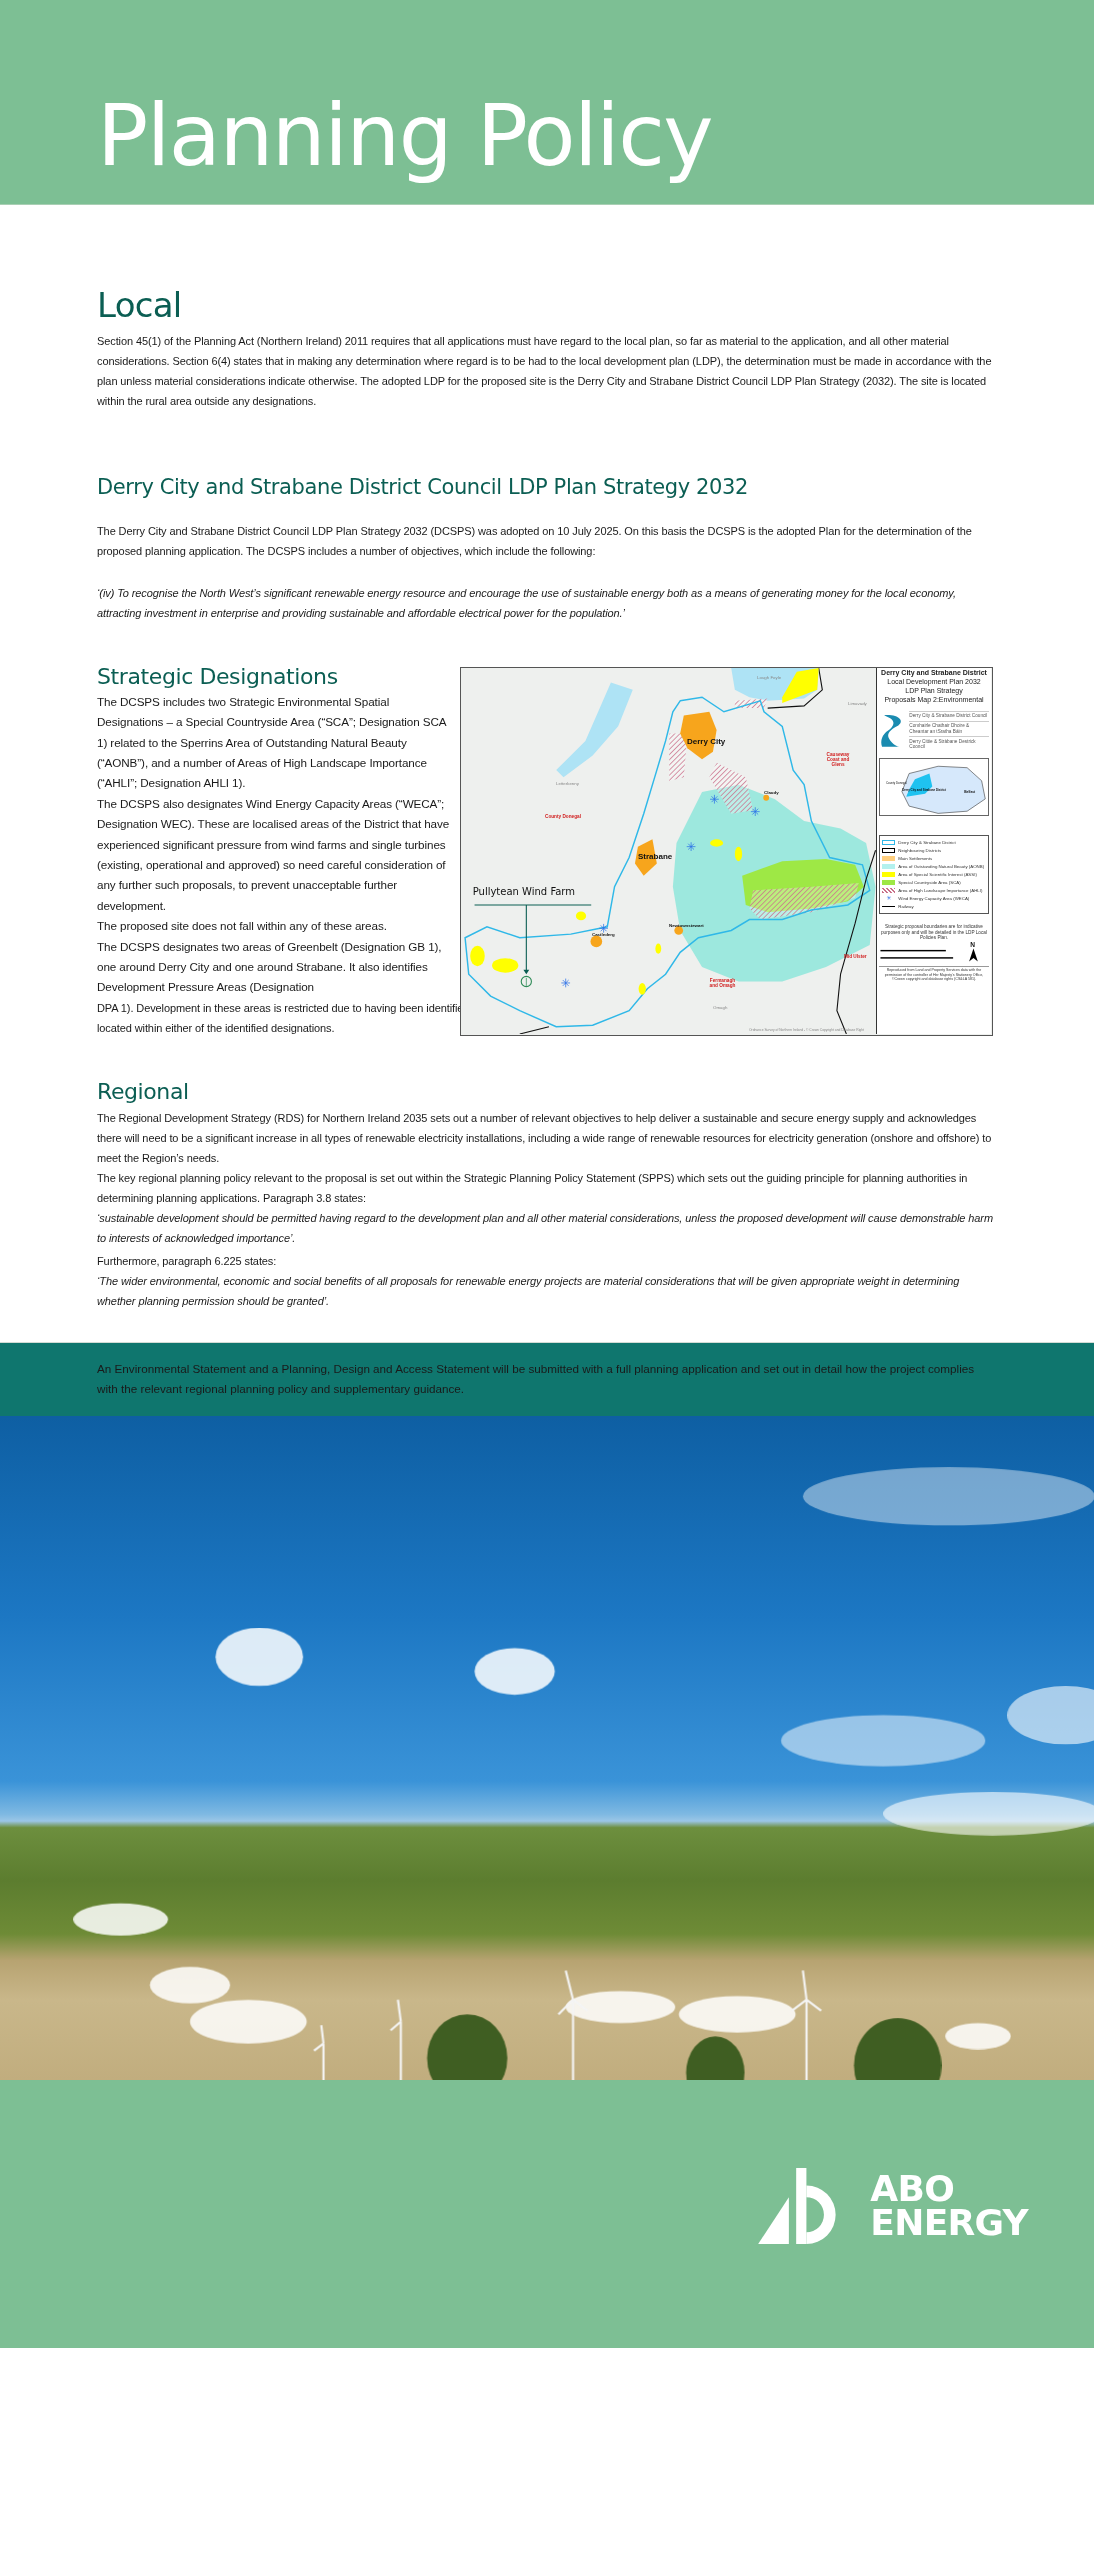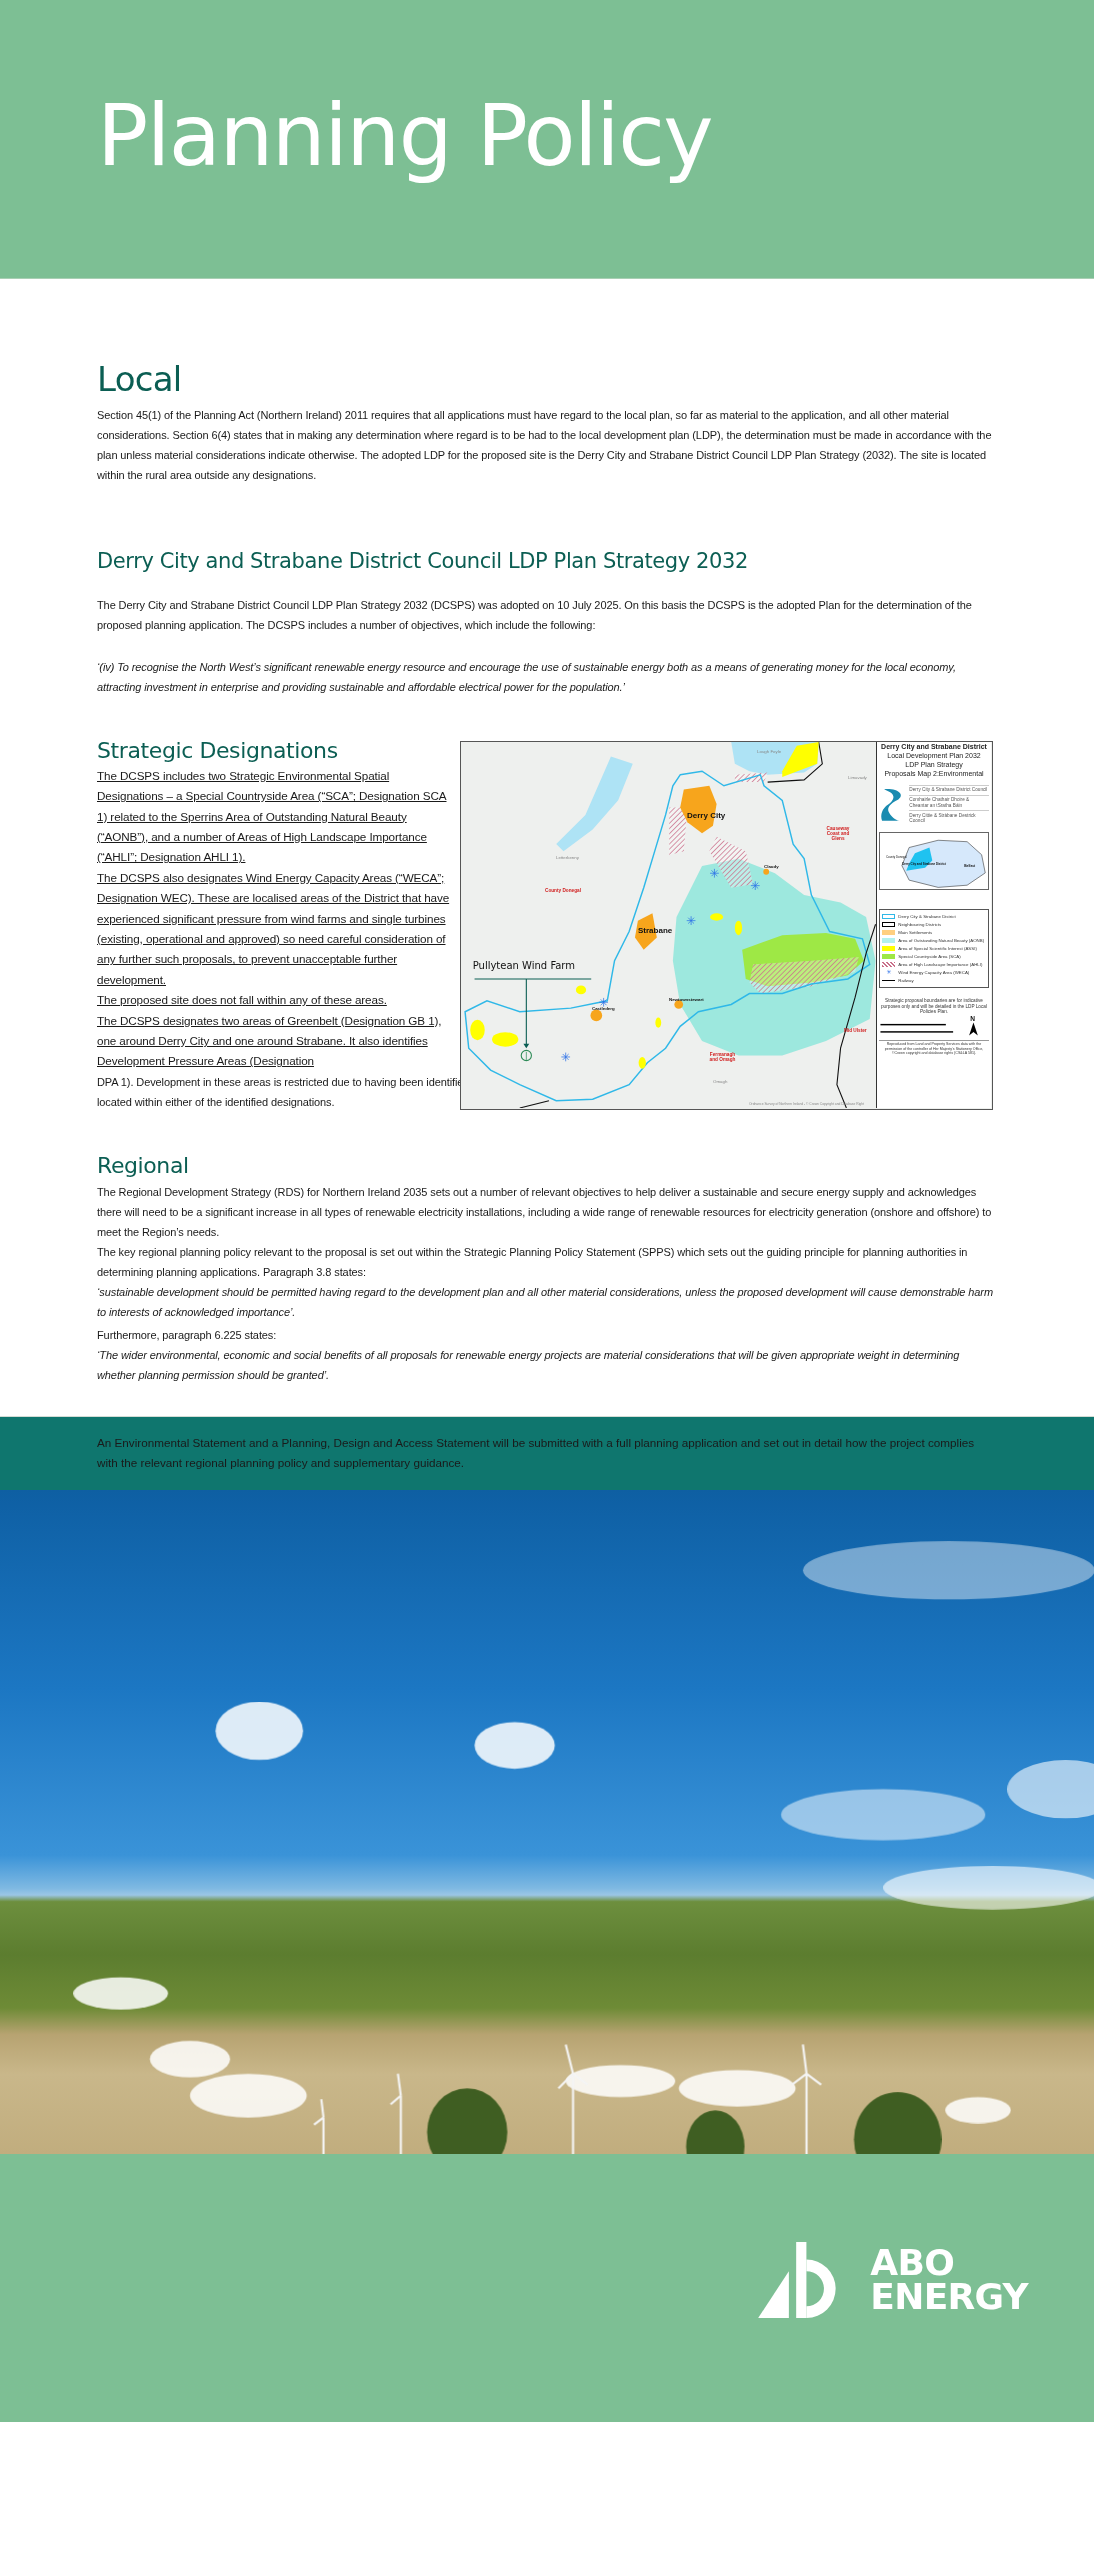--- a/index.html
+++ b/index.html
@@ -1,37 +1,37 @@
 <!DOCTYPE html>
 <html style="font-size:11.7px"><head>
 <meta charset="utf-8">
 <style>
   * { box-sizing: border-box; margin: 0; padding: 0; }
   html, body { width: 1095px; background: #ffffff; }
   body { font-family: "Liberation Sans", "DejaVu Sans", sans-serif; color: #1a1a1a; }
 
-  .header { height: 279px; background: #7dbf94; border-bottom: 1.5px solid #a9cfb4; position: relative; }
+  .header { height: 205px; background: #7dbf94; border-bottom: 1.5px solid #a9cfb4; position: relative; }
   .header h1 { position: absolute; left: 97px; top: 86px; font-family: "DejaVu Sans", sans-serif; font-weight: 400; font-size: 85px; color: #ffffff; letter-spacing: -1.5px; }
 
   .content { padding: 0 97px; }
   h2.sec { color: #0b5e53; font-family: "DejaVu Sans", sans-serif; font-weight: 400; }
   .sec-local { font-size: 34px; padding-top: 80px; letter-spacing: -0.7px; }
   .sec-derry { font-size: 21px; margin-top: 64px; letter-spacing: -0.4px; }
   .sec-strat { font-size: 22px; letter-spacing: -0.4px; margin-bottom: 2.9px; }
   .sec-regional { font-size: 22px; margin-top: 41px; letter-spacing: -0.4px; margin-bottom: 4.4px; }
 
   p.body { font-size: 11px; line-height: 20px; letter-spacing: -0.1px; }
   p.body.first { margin-top: 5.8px; }
   p.quote { font-style: italic; }
   .gap1 { margin-top: 22px; }
   .gap2 { margin-top: 22px; }
 
   .strat-wrap { margin-top: 41px; position: relative; min-height: 372px; }
   .strat-text { width: 354px; }
-  .strat-text p.body { font-size: 11.7px; line-height: 20.4px; text-decoration: underline; }
+  .strat-text p.body { font-size: 11.7px; line-height: 20.4px; }
   .strat-tail { font-size: 11.7px; line-height: 20px; }
 
   .map { position: absolute; left: 363px; top: 2.9px; width: 533px; height: 369px; border: 1.5px solid #555; background: #eef0ee; overflow: hidden; }
   .map-main { position: absolute; left: 0; top: 0; width: 415px; height: 366px; background: #ecefec; overflow: hidden; }
   .map-side { position: absolute; left: 415px; top: 0; width: 115px; height: 366px; background: #fff; border-left: 1.5px solid #333; padding: 1.5px 2.2px; }
   .ms-title { font-size: 7px; text-align: center; line-height: 8.8px; color: #222; }
   .ms-title b { font-weight: 700; }
   .ms-logo { display: flex; align-items: center; gap: 3.6px; margin-top: 2.9px; }
   .ms-logo-mark { width: 38px; height: 48px; }
   .ms-council { font-size: 4.7px; color: #555; line-height: 5.8px; }

